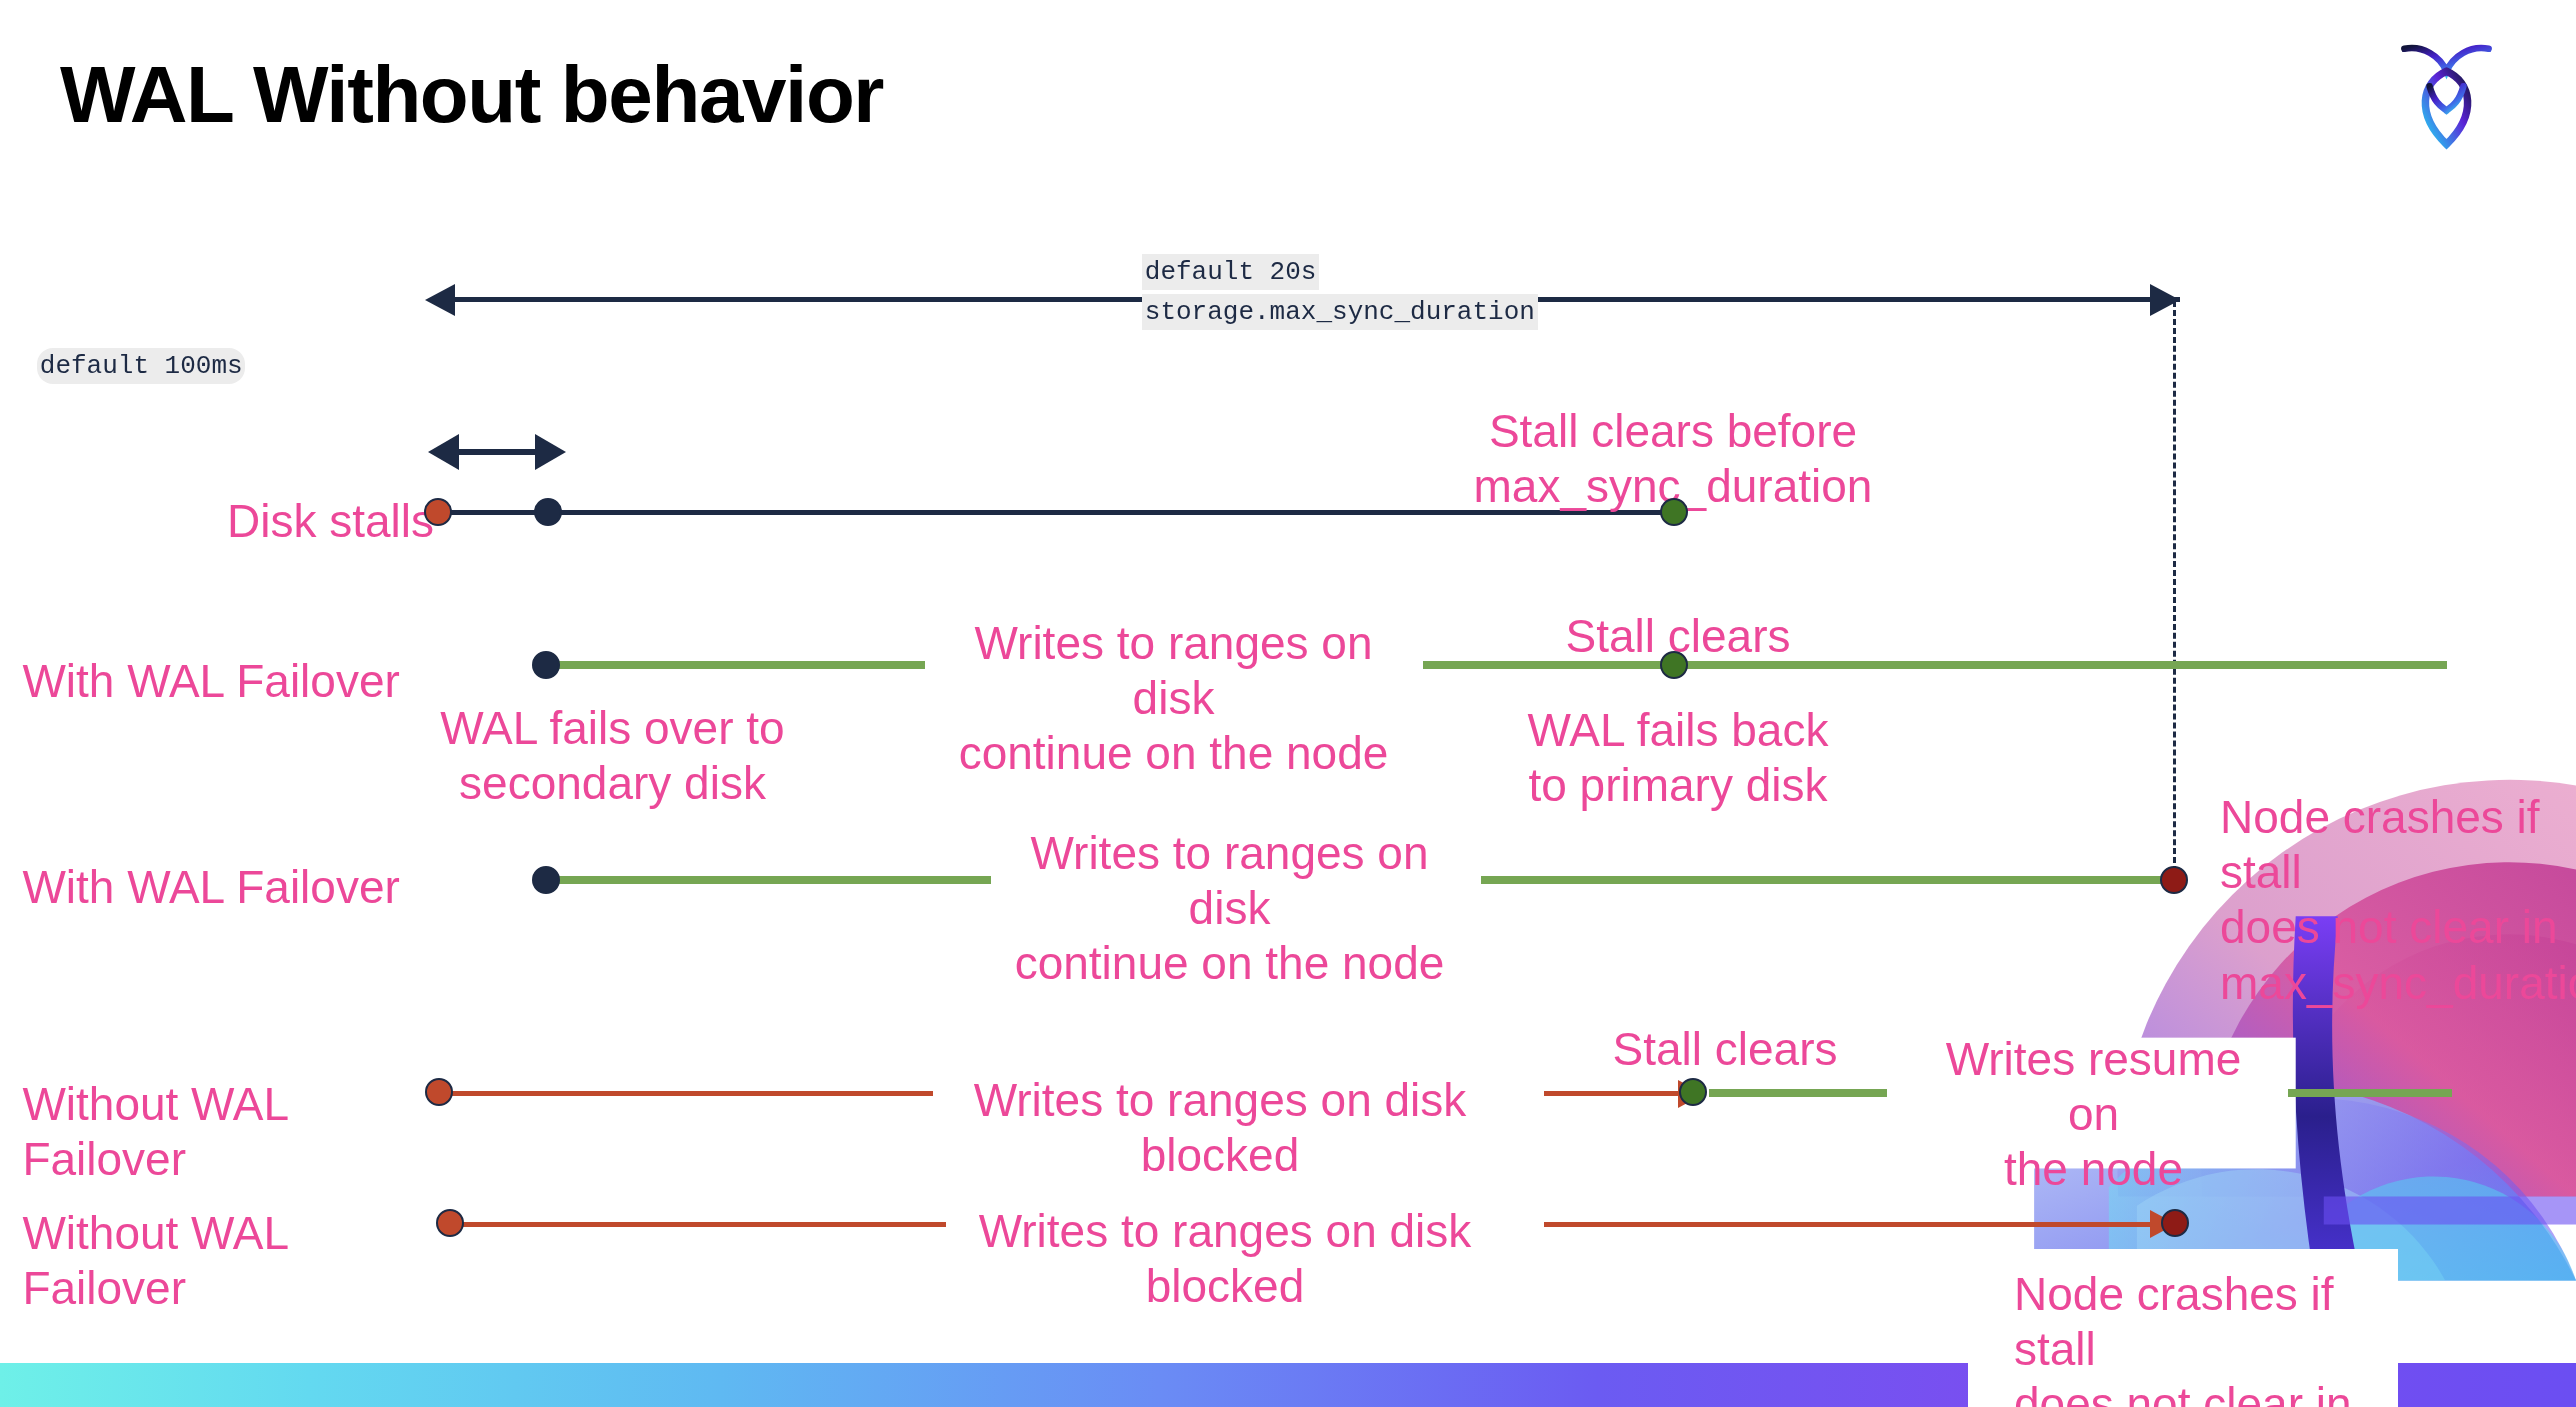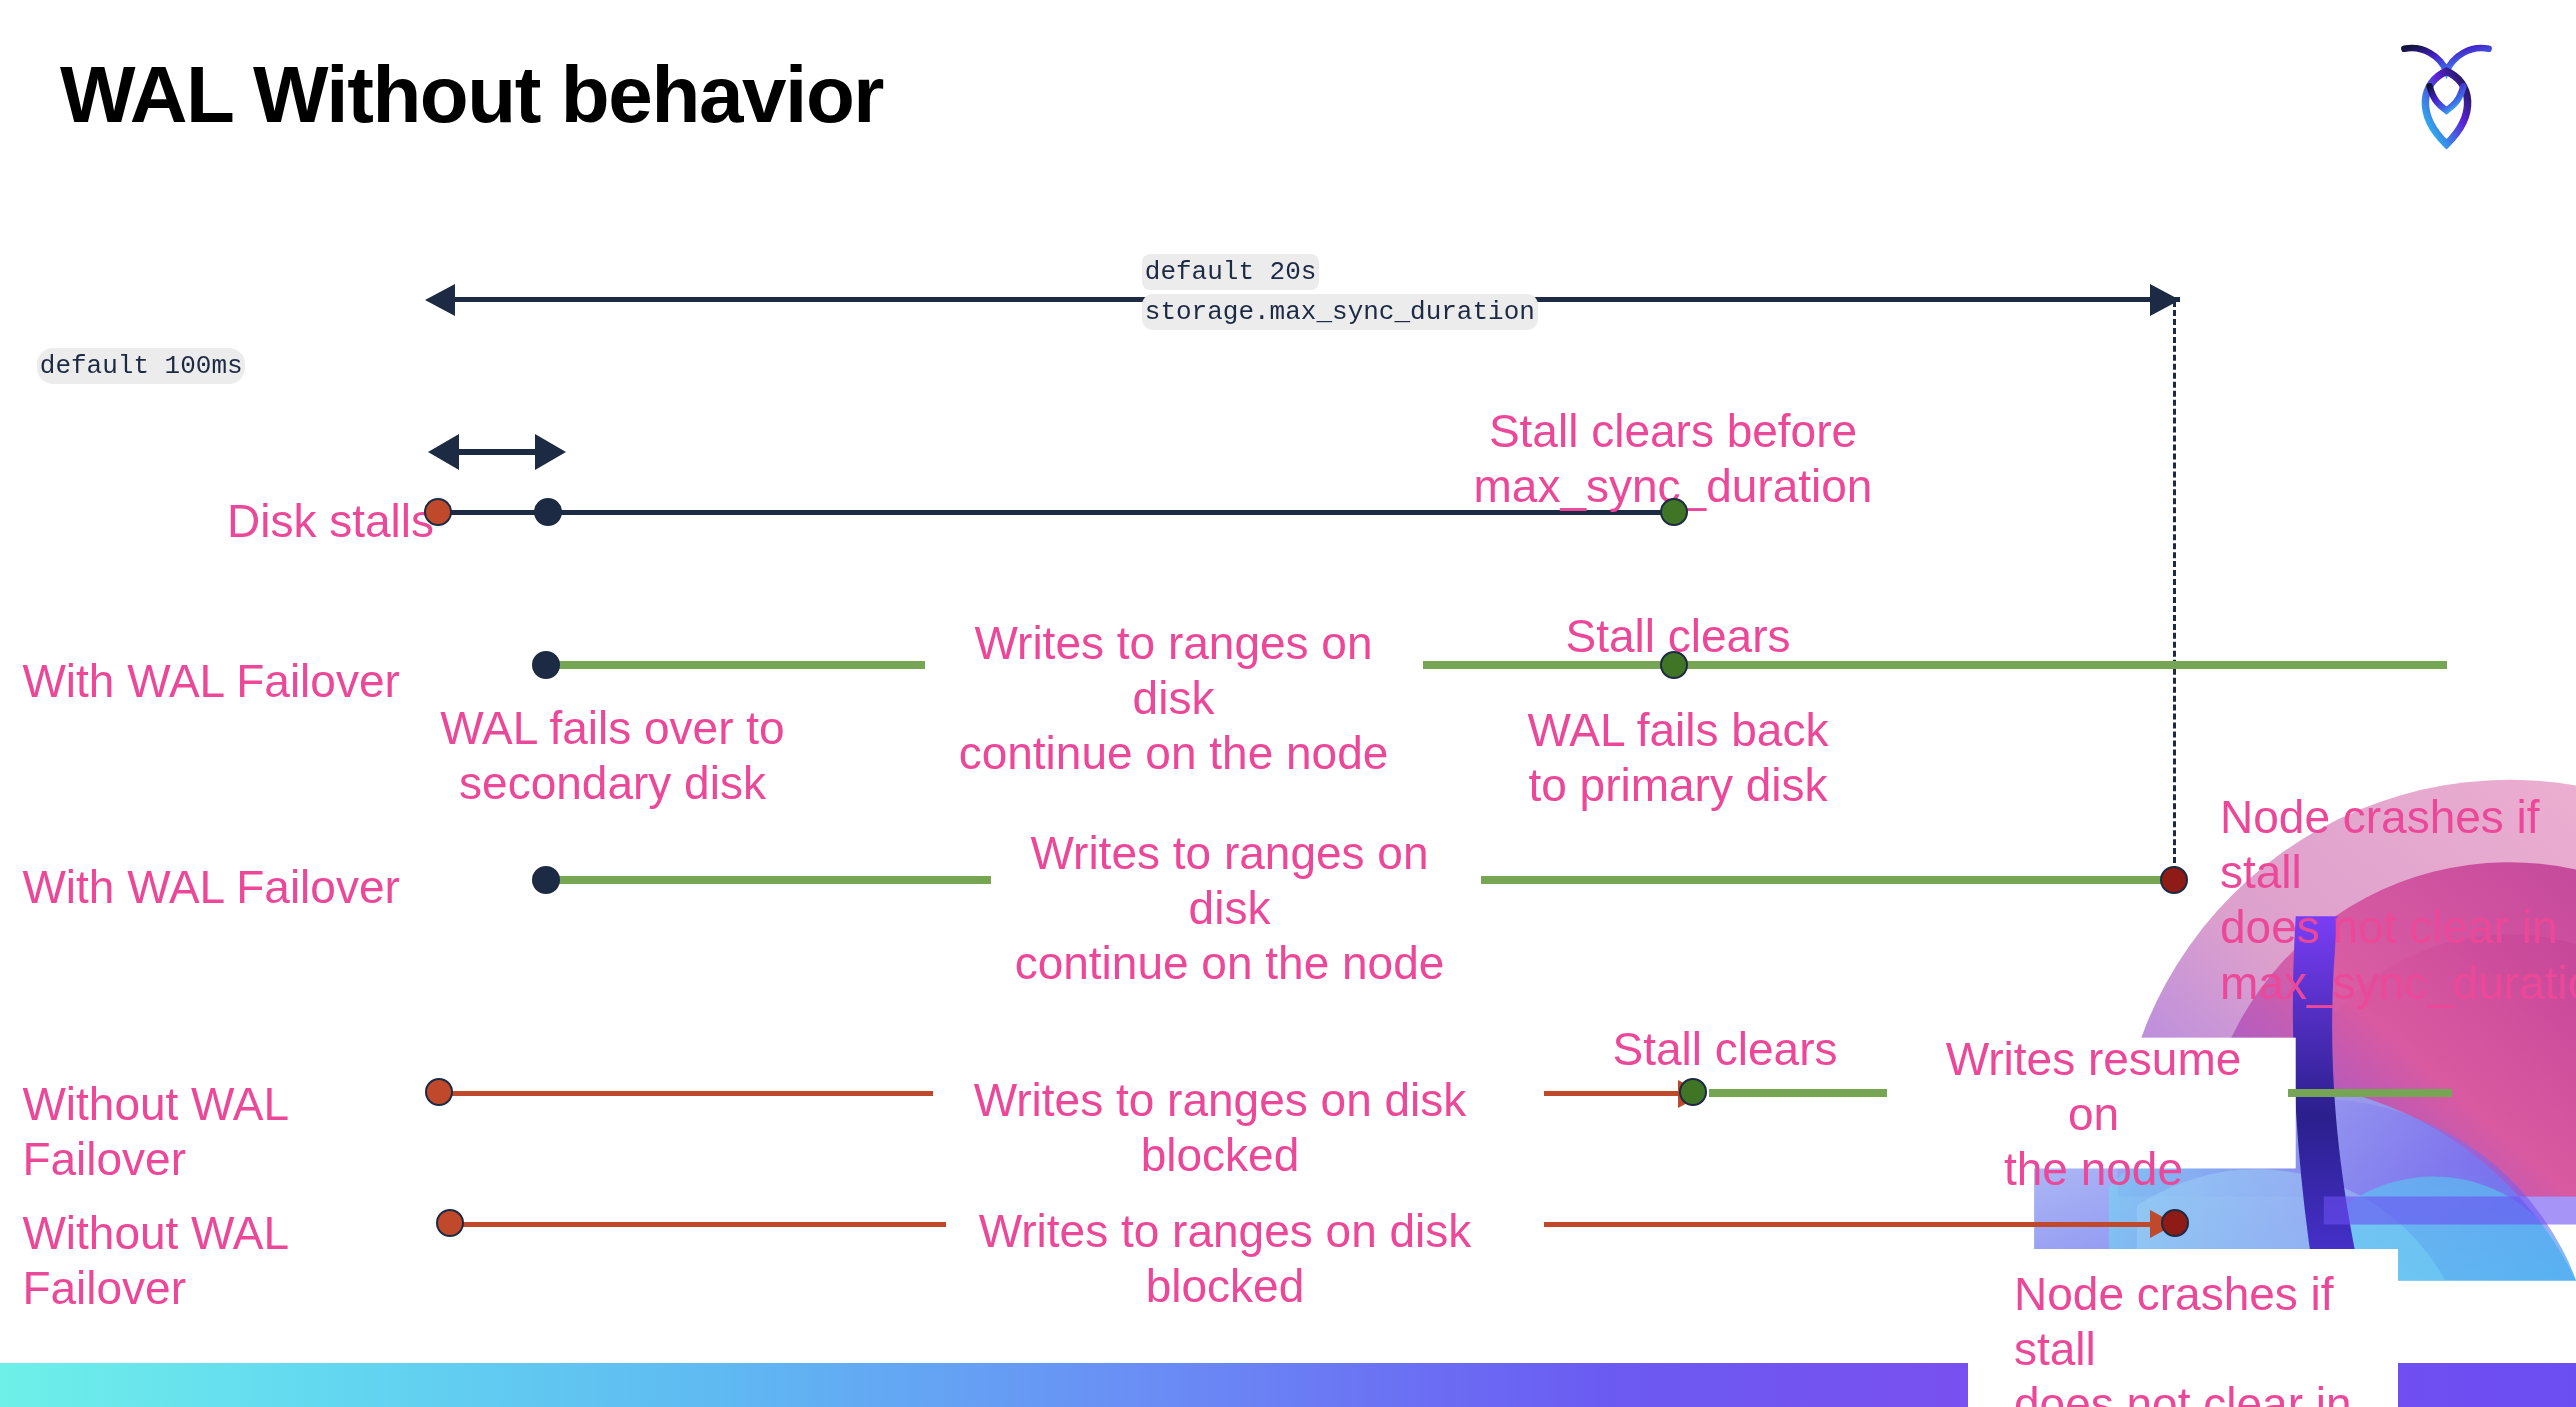--- a/index.html
+++ b/index.html
@@ -228,22 +228,22 @@
 
   <div class="bottom-bar"></div>
 
   <div class="white-callout"></div>
 
   <div class="arrow-head left-navy" style="left:425px; top:284px;"></div>
   <div class="tl-line" style="left:453px; top:297px; width:1727px;"></div>
   <div class="arrow-head right-navy" style="left:2150px; top:284px;"></div>
   <div class="dashed-v" style="left:2173px; top:301px; height:580px;"></div>
 
-  <div class="code-chip center" style="left:1142px; top:254px;border-radius:8px;">default 20s</div>
-  <div class="code-chip center" style="left:1142px; top:294px;border-radius:11px;">storage.max_sync_duration</div>
+  <div class="code-chip center" style="left:1142px; top:254px;">default 20s</div>
+  <div class="code-chip center" style="left:1142px; top:294px;">storage.max_sync_duration</div>
 
   <div class="code-chip" style="left:37px; top:348px;border-radius:16px;">default 100ms</div>
 
   <div class="arrow-head left-navy-sm" style="left:428px; top:434px;"></div>
   <div class="tl-line" style="left:456px; top:449px; width:84px; height:5.6px;"></div>
   <div class="arrow-head right-navy-sm" style="left:535px; top:434px;"></div>
 
   <div class="lbl right" style="left:60px; top:494px; width:374px;">Disk stalls</div>
 
   <div class="tl-line" style="left:445px; top:510px; width:1231px;"></div>

